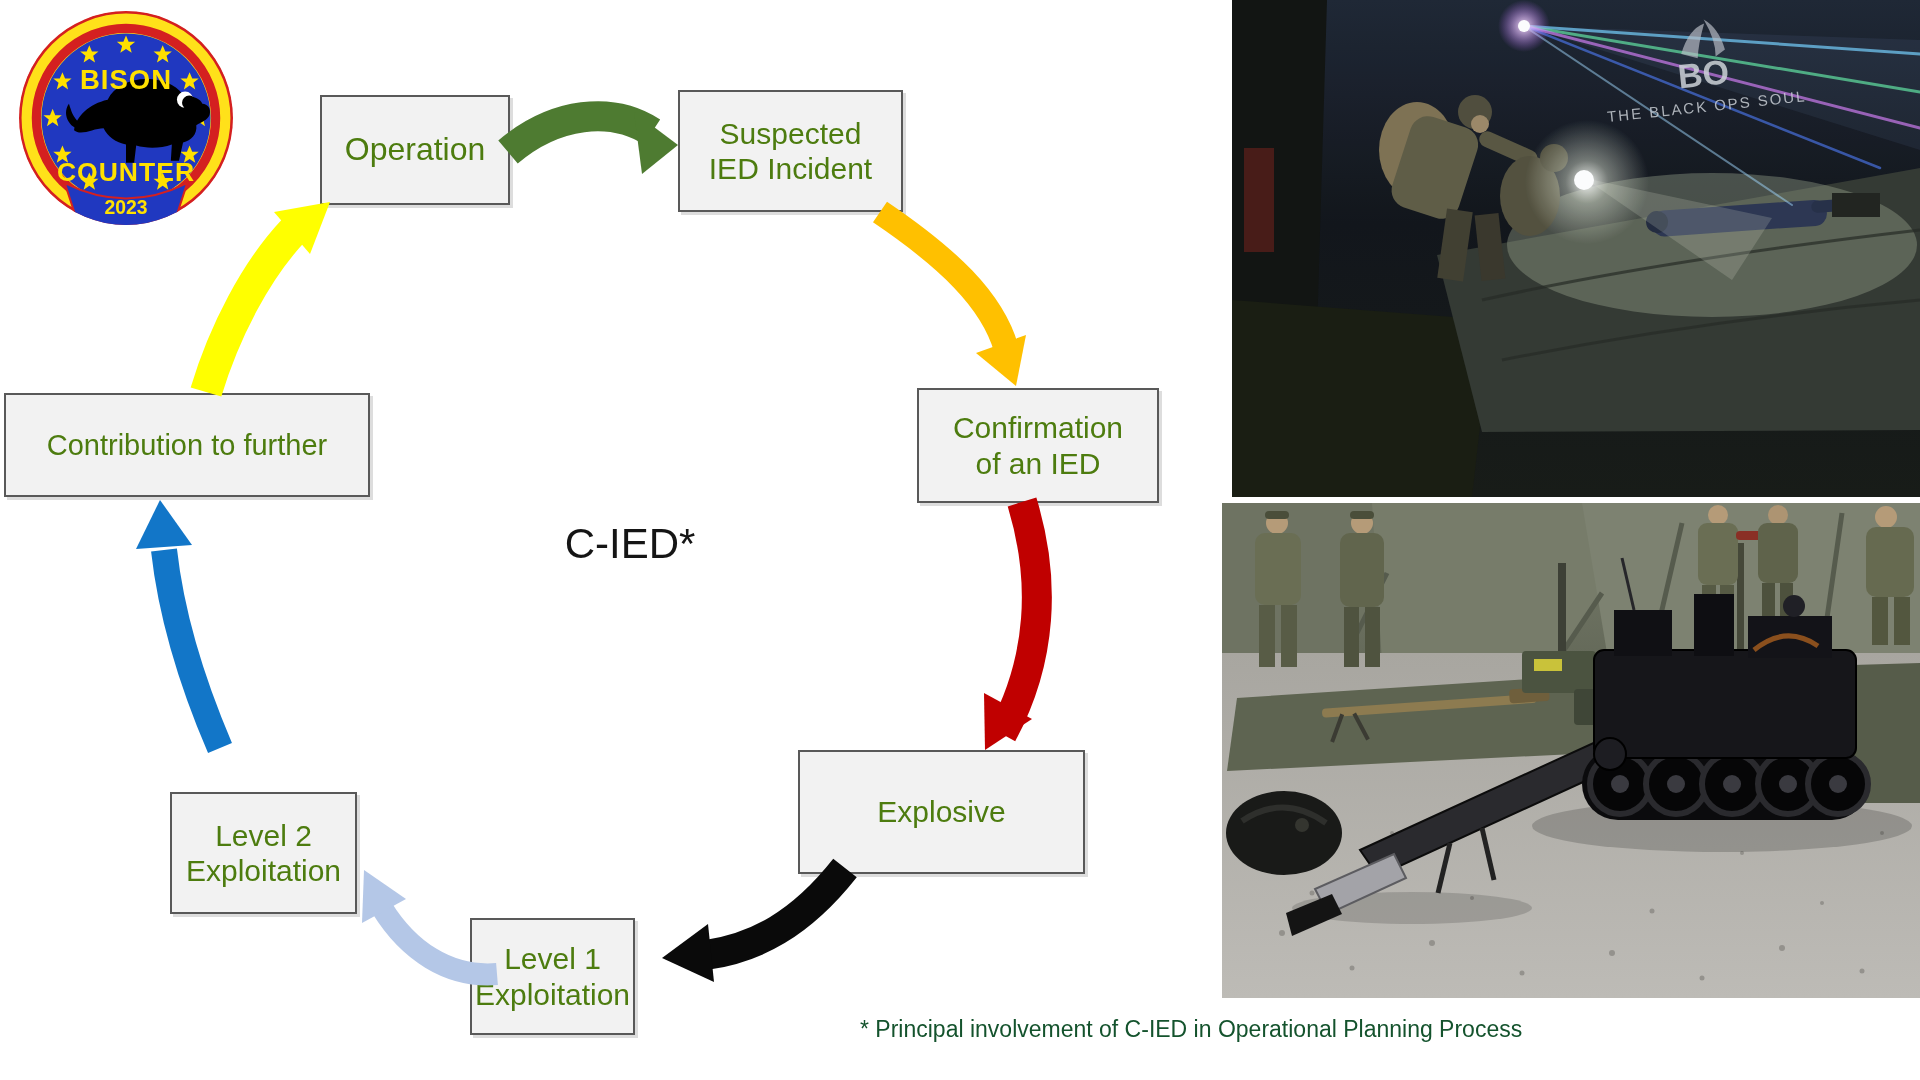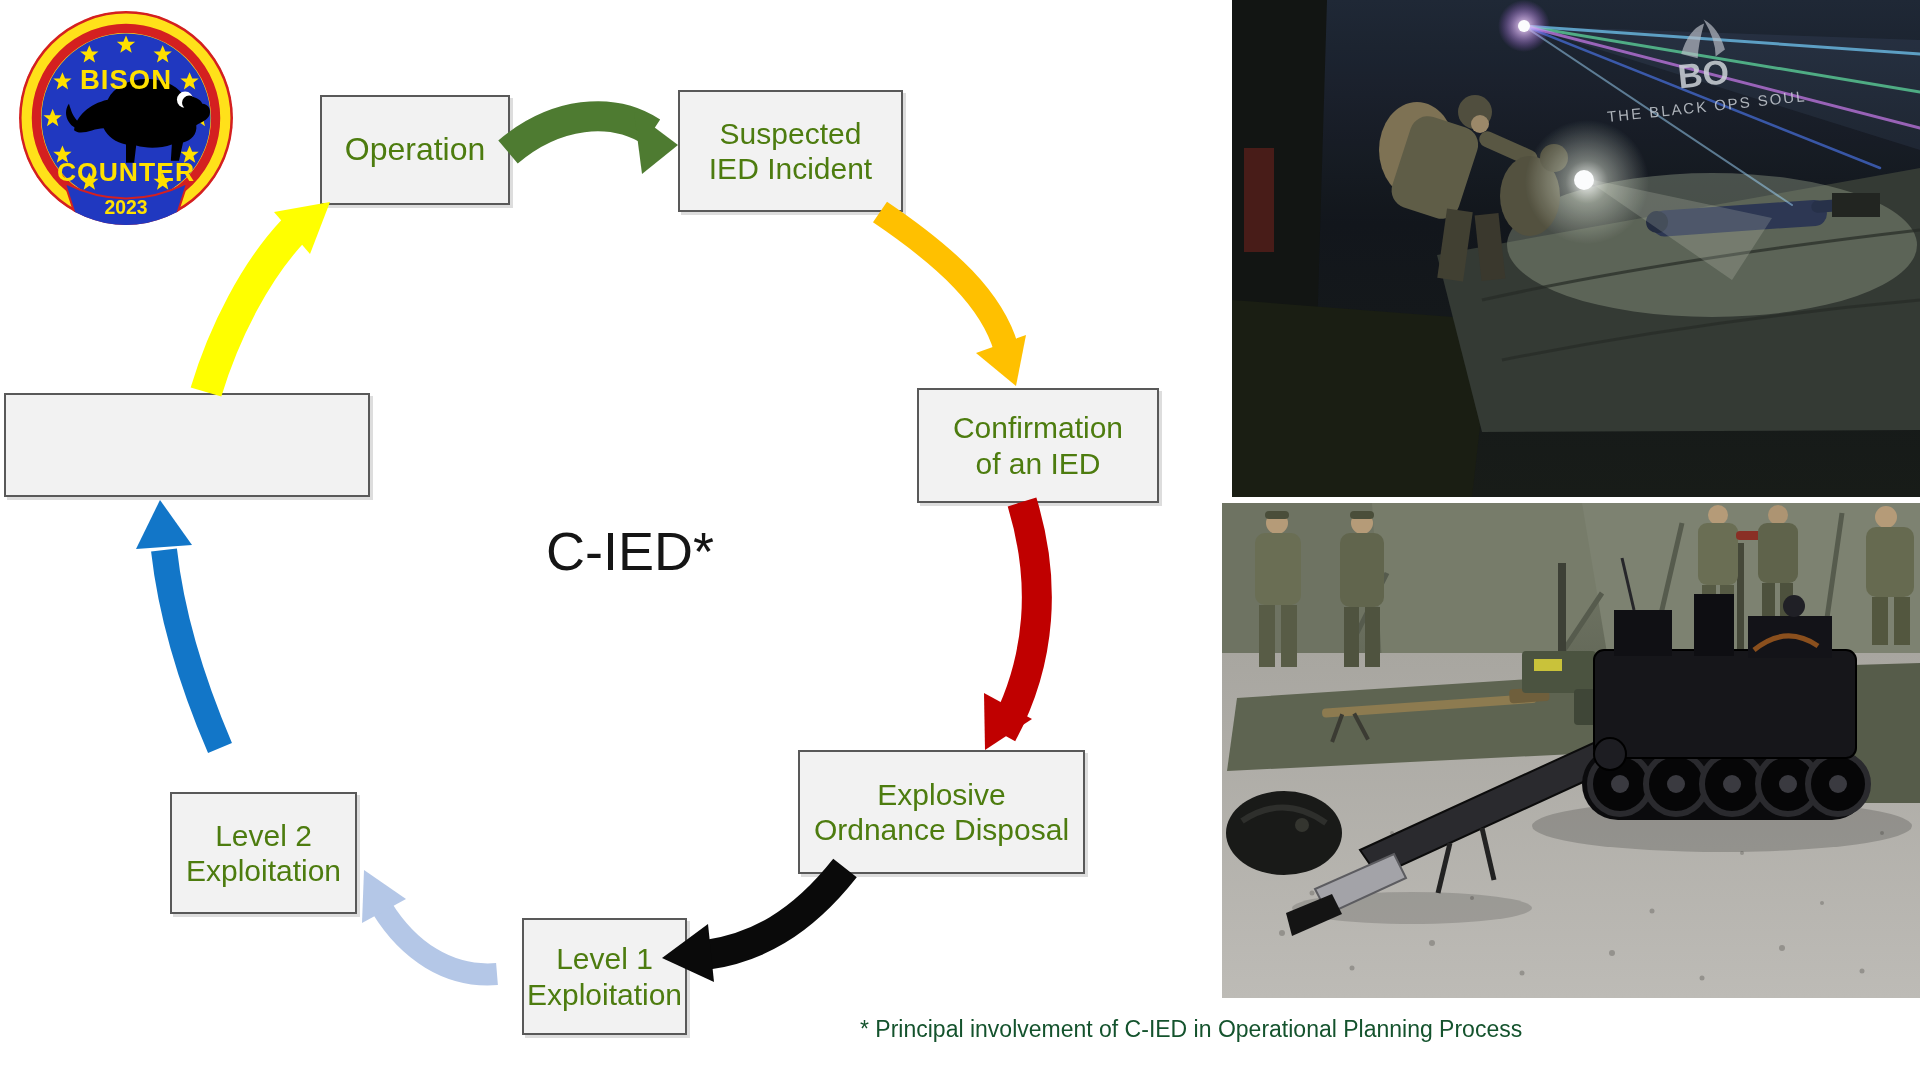--- a/index.html
+++ b/index.html
@@ -8,21 +8,21 @@
   .abs{position:absolute;}
   
   .node{position:absolute;background:#F2F2F2;border:2px solid #595959;
         box-shadow:3px 3px 0 rgba(120,120,120,.25);
         display:flex;flex-direction:column;align-items:center;justify-content:center;
         text-align:center;color:#4d7c0f;font-size:30px;line-height:1.18;}
   .node .b{font-weight:normal;}
   
   #title{position:absolute;left:280px;top:512px;width:700px;text-align:center;color:#151515;}
   #title .t1{font-size:54px;}
-  #title .t2{font-size:54px;margin-top:8px;}
+  #title .t2{font-size:42px;margin-top:8px;}
   
   #footnote{position:absolute;left:860px;top:1016px;font-size:23px;color:#14532d;}
   
   .photo{position:absolute;overflow:hidden;background:#000;}
   svg text{font-family:"Liberation Sans",sans-serif;}
 </style>
 </head>
 <body>
 
 <svg class="abs" style="left:18px;top:10px" width="216" height="216" viewBox="0 0 212 212">
@@ -75,34 +75,34 @@
   <div class="l2">IED Incident</div>
 </div>
 
 <div class="node" style="left:917px;top:388px;width:238px;height:111px">
   <div class="l1 b">Confirmation</div>
   <div class="l2">of an IED</div>
 </div>
 
 <div class="node" style="left:798px;top:750px;width:283px;height:120px">
   <div class="l1">Explosive</div>
-  <div class="l2">Ordnance Disposal</div>
-</div>
-
-<div class="node" style="left:522px;top:918px;width:161px;height:113px">
+</div>
+
+<div class="node" style="left:470px;top:918px;width:161px;height:113px">
   <div class="l1">Level 1</div>
   <div class="l2">Exploitation</div>
 </div>
 
 <div class="node" style="left:170px;top:792px;width:183px;height:118px">
   <div class="l1">Level 2</div>
   <div class="l2">Exploitation</div>
 </div>
 
 <div class="node" style="left:4px;top:393px;width:362px;height:100px;font-size:29px">
+  <div class="l1">Contribution to further</div>
 </div>
 
 <svg class="abs" style="left:0;top:0;pointer-events:none" width="1230" height="1080" viewBox="0 0 1230 1080" fill="none">
 
   <path d="M 508 152 C 555 112, 612 106, 652 132" stroke-width="30" stroke="#4E7B31"></path>
   <polygon points="678,145 634,112 642,174" fill="#4E7B31"></polygon>
 
   <path d="M 880 212 C 948 258, 992 300, 1006 348" stroke-width="25" stroke="#FFC000"></path>
   <polygon points="1016,386 976,353 1026,335" fill="#FFC000"></polygon>
 

